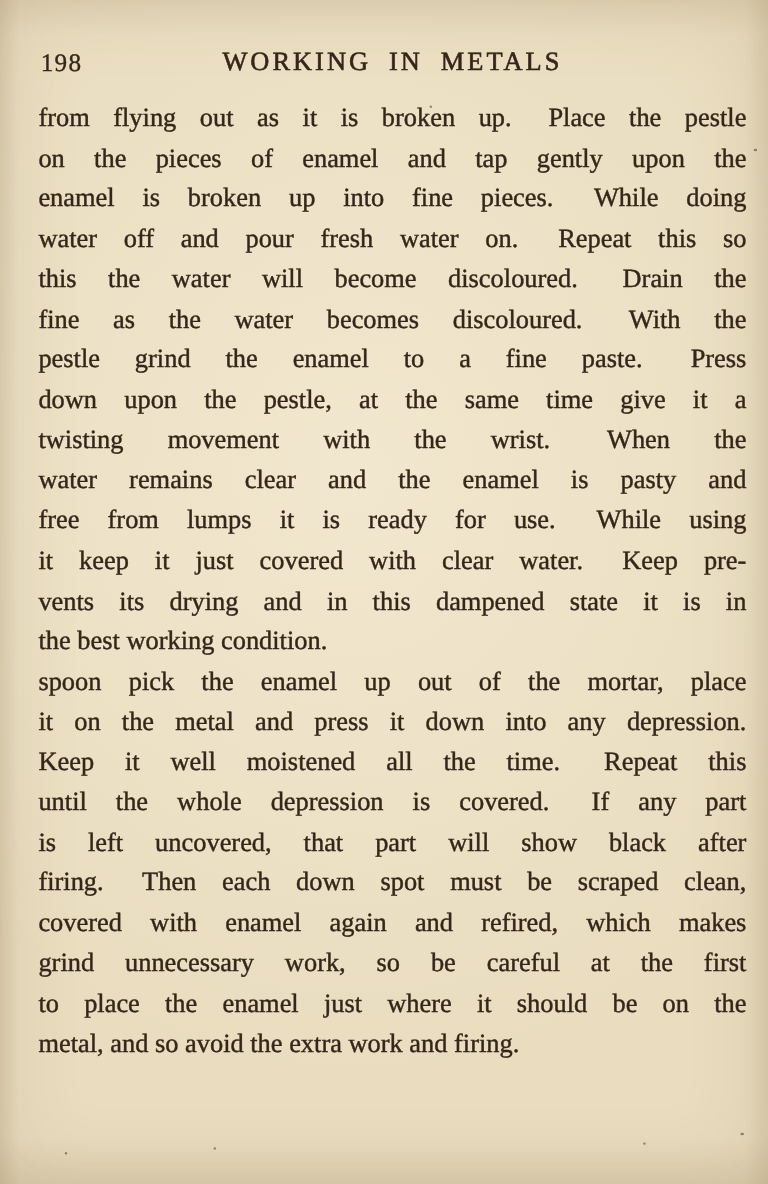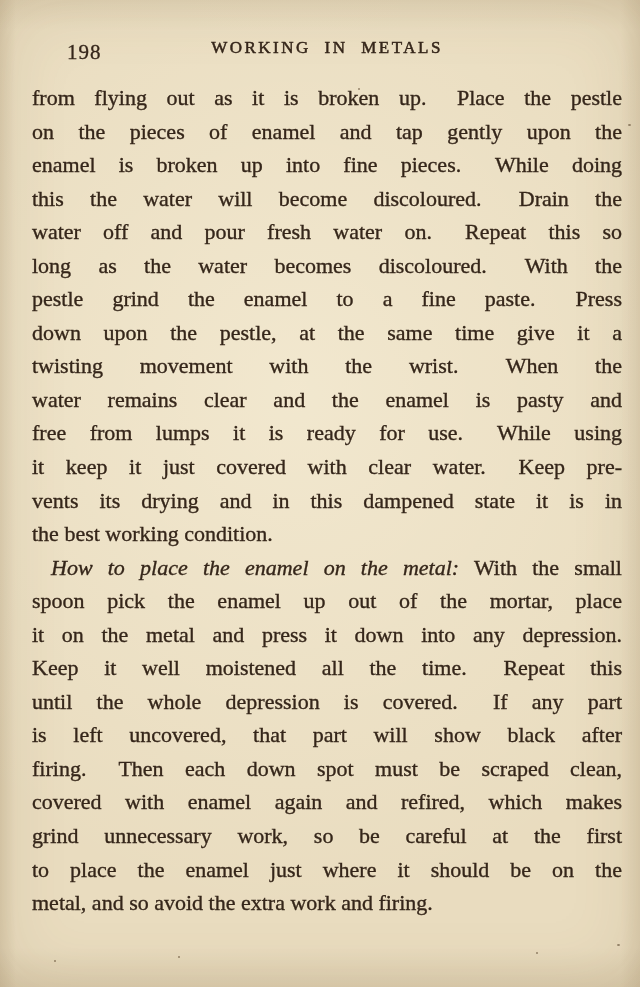--- a/index.html
+++ b/index.html
@@ -27,26 +27,25 @@
     left: 32px;
     right: 18px;
     height: 26px;
   }
   .folio {
     position: absolute;
     left: 2px;
     top: 2px;
     font-size: 21px;
     letter-spacing: 1px;
-    margin-left: 33px;
     -webkit-text-stroke: 0.3px #35261a;
   }
   .running-title {
     text-align: center;
-    font-size: 17px;
+    font-size: 22px;
     letter-spacing: 2.5px;
     word-spacing: 7px;
     -webkit-text-stroke: 0.5px #35261a;
   }
   .text-block {
     position: absolute;
     top: 81px;
     left: 32px;
     width: 590px;
   }
@@ -85,33 +84,32 @@
   <div class="masthead">
     <div class="folio">198</div>
     <div class="running-title">WORKING IN METALS</div>
   </div>
 
   <div class="text-block">
 
     <div class="line">from flying out as it is broken up.  Place the pestle</div>
     <div class="line">on the pieces of enamel and tap gently upon the</div>
     <div class="line">enamel is broken up into fine pieces.  While doing</div>
+    <div class="line">water off and pour fresh water on.  Repeat this so</div>
     <div class="line">this the water will become discoloured.  Drain the</div>
-    <div class="line">water off and pour fresh water on.  Repeat this so</div>
-    <div class="line">long as the water becomes discoloured.  With the</div>
+    <div class="line">fine as the water becomes discoloured.  With the</div>
     <div class="line">pestle grind the enamel to a fine paste.  Press</div>
     <div class="line">down upon the pestle, at the same time give it a</div>
     <div class="line">twisting movement with the wrist.  When the</div>
     <div class="line">water remains clear and the enamel is pasty and</div>
     <div class="line">free from lumps it is ready for use.  While using</div>
     <div class="line">it keep it just covered with clear water.  Keep pre-</div>
     <div class="line">vents its drying and in this dampened state it is in</div>
     <div class="line flush">the best working condition.</div>
 
-    <div class="line indent"><span class="italic">How to place the enamel on the metal:</span><span> With the small</span></div>
 
     <div class="line">spoon pick the enamel up out of the mortar, place</div>
     <div class="line">it on the metal and press it down into any depression.</div>
     <div class="line">Keep it well moistened all the time.  Repeat this</div>
     <div class="line">until the whole depression is covered.  If any part</div>
     <div class="line">is left uncovered, that part will show black after</div>
     <div class="line">firing.  Then each down spot must be scraped clean,</div>
     <div class="line">covered with enamel again and refired, which makes</div>
     <div class="line">grind unnecessary work, so be careful at the first</div>
     <div class="line">to place the enamel just where it should be on the</div>

